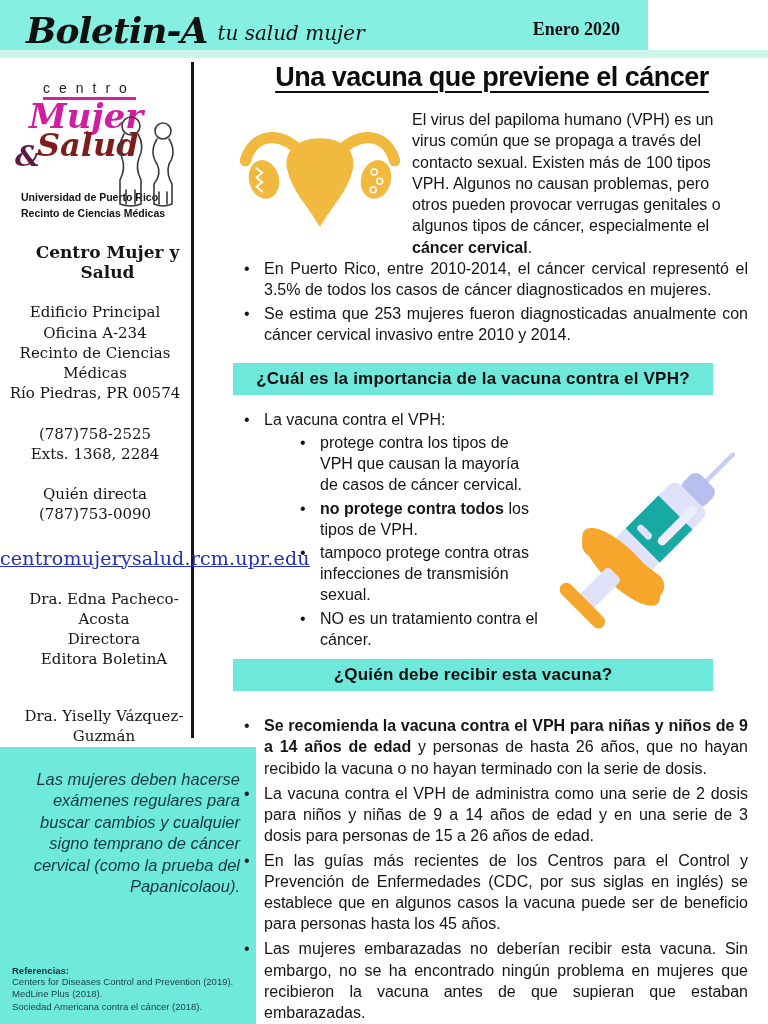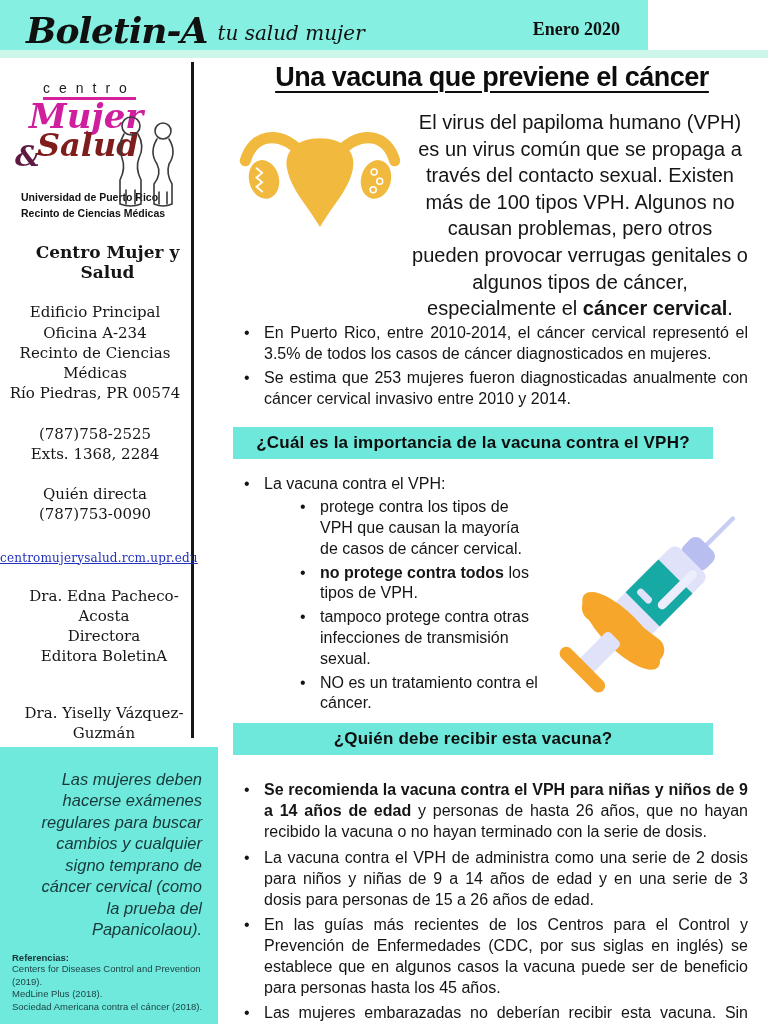--- a/index.html
+++ b/index.html
@@ -59,49 +59,49 @@
   }
   .logo-figures { position:absolute; right:-4px; top:14px; }
   .logo-org {
     font-family:"Liberation Sans", sans-serif; font-weight:bold; font-size:10.5px;
     line-height:1.35; color:#111; margin-top:2px; margin-left:6px;
   }
   .org-name { font-weight:bold; font-size:17px; margin-top:22px;margin-left:25px; }
   .sb-block { margin-top:20px; font-size:15px; line-height:1.35; }
   .sb-link-wrap { margin-top:22px; }
   .sb-link {
-    font-size:12px; color:#2230bd; text-decoration:underline; letter-spacing:0.2px;
+    font-size:19px; color:#2230bd; text-decoration:underline; letter-spacing:0.2px;
   }
   .sb-staff { margin-top:20px; font-size:15px; line-height:1.35;margin-left:18px; }
   .sb-staff.gap { margin-top:36px; }
 
   
   .callout-box {
-    position:absolute; left:0; top:747px; width:218px; height:277px;
+    position:absolute; left:0; top:747px; width:256px; height:277px;
     background:#6fe9dc; display:flex; flex-direction:column;
   }
   .callout-text {
     font-family:"Liberation Sans", sans-serif; font-style:italic; font-size:16.5px;
     line-height:1.3; text-align:right; color:#17393b;
     padding:22px 16px 0 26px;
   }
   .references { margin-top:auto; padding:0 10px 10px 12px; text-align:left; }
   .ref-heading { font-size:9.5px; font-weight:bold; color:#143537; }
   .ref-item { font-size:9.5px; color:#1d4446; line-height:1.35; }
 
   
   .main { position:absolute; left:236px; top:62px; width:512px; }
   .headline {
     font-size:27px; font-weight:bold; text-align:center; letter-spacing:-0.5px;
     color:#0d0d0d; text-decoration:underline; text-underline-offset:5px;
     text-decoration-thickness:2px;
   }
   .intro-row { display:flex; margin-top:16px; }
   .uterus-wrap { flex:none; width:172px; padding-top:10px; }
-  .intro-text { flex:1; text-align:center; font-size:20px; line-height:1.33; padding-left:4px; }
+  .intro-text { flex:1; text-align:left; font-size:16px; line-height:1.33; padding-left:4px; }
   .stats-list { margin-top:0; }
   .bullet-item {
     position:relative; padding-left:28px; text-align:justify;
     font-size:16px; line-height:1.32; margin-bottom:3px;
   }
   .bullet-item::before { content:"\2022"; position:absolute; left:8px; }
   .band {
     width:480px; margin-left:-3px; margin-top:18px; background:#6ee8da;
     text-align:center; font-weight:bold; font-size:17px; padding:6px 20px;
     color:#0d0d0d; letter-spacing:0.2px;

